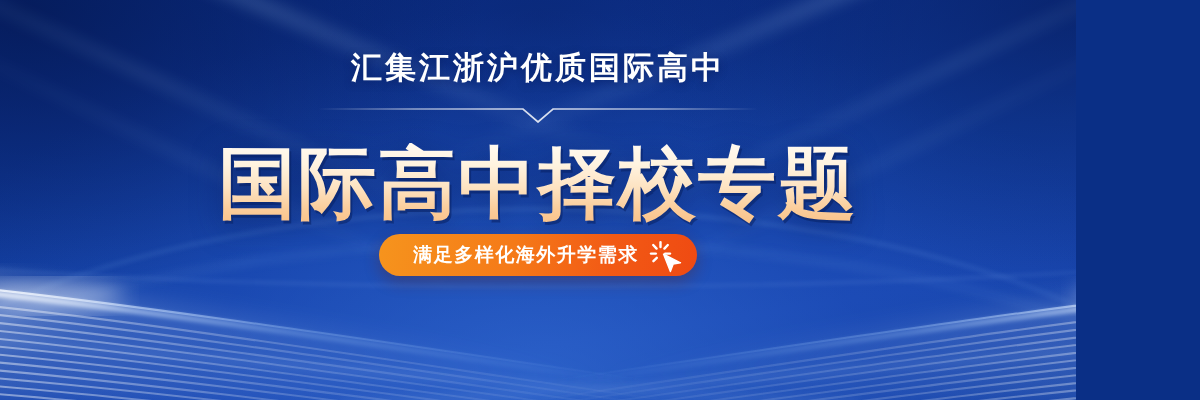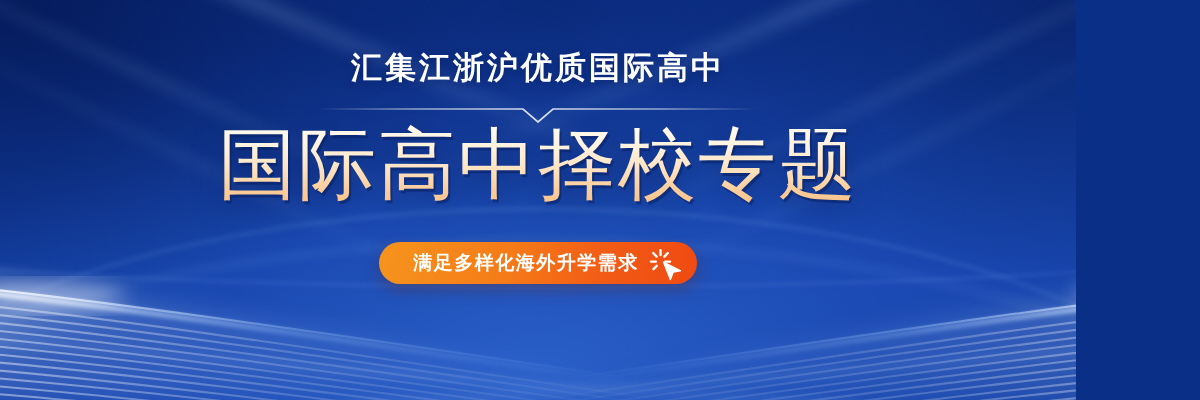--- a/index.html
+++ b/index.html
@@ -113,23 +113,23 @@
 
   .divider {
     position: relative;
     width: 440px;
     height: 22px;
     margin-top: 18px;
   }
   .divider svg { display:block; width:440px; height:22px; }
 
   .headline {
-    margin-top: 1px;
+    margin-top: 20px;
     font-size: 78px;
-    font-weight: 400;
+    font-weight: 700;
     line-height: 1.05;
     letter-spacing: 2px;
     white-space: nowrap;
     background: linear-gradient(180deg,
         #fffaf1 0%,
         #fff3e0 26%,
         #fde3c2 54%,
         #fbcd9b 80%,
         #f9c188 100%);
     -webkit-background-clip: text;
@@ -147,21 +147,21 @@
     letter-spacing: 1px;
     line-height: 1;
     white-space: nowrap;
     text-shadow: 0 2px 7px rgba(3,20,74,0.40);
   }
   .sub-orange { color: #f2902f; }
   .sub-white  { color: #ffffff; }
 
   .cta {
     position: relative;
-    margin-top: 36px;
+    margin-top: 9px;
     height: 42px;
     border-radius: 21px;
     padding: 0 58px 0 34px;
     display: flex;
     align-items: center;
     background: linear-gradient(100deg, #f6941d 0%, #f57a18 42%, #f25a15 72%, #ef4a12 100%);
     box-shadow: 0 6px 16px rgba(110,30,0,0.30);
     cursor: pointer;
   }
   .cta-label {

